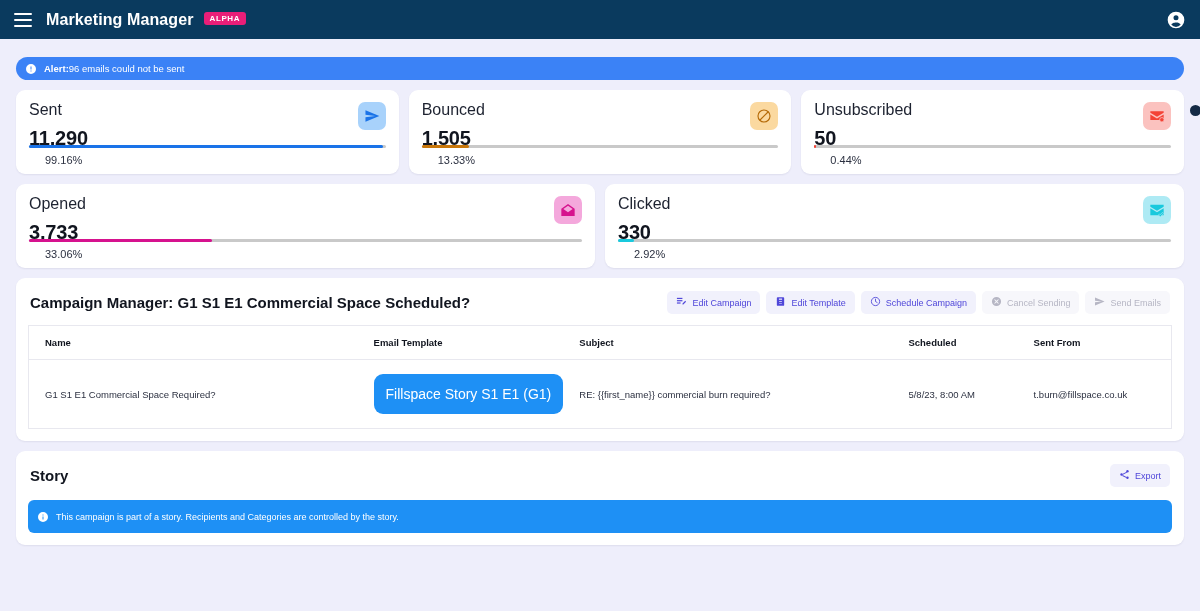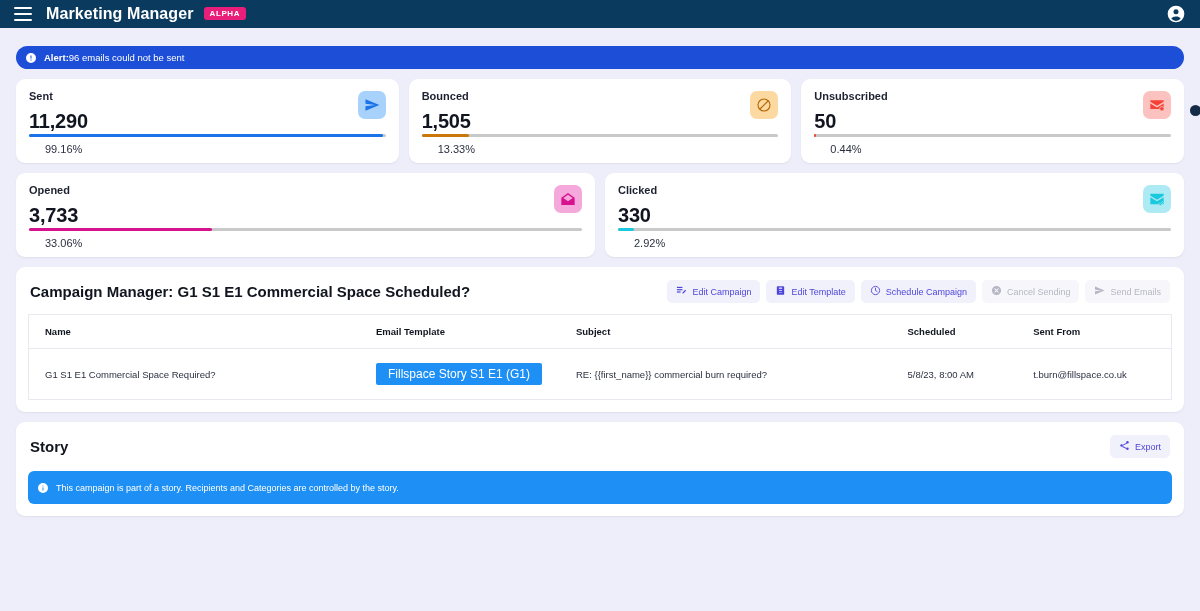--- a/index.html
+++ b/index.html
@@ -5,52 +5,52 @@
   * { box-sizing: border-box; margin: 0; padding: 0; }
   html, body {
     width: 1200px; height: 611px;
     font-family: "Liberation Sans", sans-serif;
     background: #eeeefb;
     overflow: hidden;
   }
 
   
   .appbar {
-    height: 28px; background: #0a3a5e;
+    height: 39px; background: #0a3a5e;
     display: flex; align-items: center; padding: 0 14px;
     position: relative;
   }
   .hamburger { width: 18px; height: 14px; display:flex; flex-direction:column; justify-content:space-between; cursor:pointer; margin-right: 14px; }
   .hamburger span { display:block; height:2px; background:#fff; border-radius:1px; }
   .app-title { color:#fff; font-size:16px; font-weight:700; letter-spacing:.1px; }
   .alpha-badge {
     background:#e91e78; color:#fff; font-size:8px; font-weight:700;
     padding:2px 6px; border-radius:3px; margin-left:10px; letter-spacing:.6px;
     position: relative; top: -1px;
   }
   .account { position:absolute; right:14px; top:50%; transform:translateY(-50%); width:20px; height:20px; cursor:pointer; }
 
   
   .page { padding: 0 16px; }
 
   .alert-bar {
-    margin-top: 18px; height: 23px; background:#1d4ed8; border-radius: 12px;
+    margin-top: 18px; height: 23px; background:#3b82f6; border-radius: 12px;
     display:flex; align-items:center; padding: 0 9px; color:#fff; font-size:9.5px;
   }
   .alert-bar .ico { width:12px; height:12px; margin-right:7px; flex:none; }
   .alert-bar b { font-weight:700; }
 
   
   .cards-row { display:flex; gap: 10px; margin-top: 10px; }
   .stat-card {
     flex:1; background:#fff; border-radius:9px; padding:11px 13px 9px 13px;
     box-shadow: 0 1px 2px rgba(20,20,60,.07);
     position:relative; height:84px;
   }
-  .stat-label { font-size:11px; color:#1d2230; font-weight:700; }
+  .stat-label { font-size:16px; color:#1d2230; font-weight:400; }
   .stat-value { font-size:20px; font-weight:700; color:#11151f; margin-top:8px; letter-spacing:-.2px;}
   .stat-icon {
     position:absolute; right:13px; top:12px; width:28px; height:28px;
     border-radius:7px; display:flex; align-items:center; justify-content:center;
   }
   .bar-track { position:absolute; left:13px; right:13px; bottom:26px; height:3px; background:#c9c9c9; border-radius:2px; }
   .bar-fill { height:3px; border-radius:2px; }
   .stat-pct { position:absolute; left:13px; bottom:8px; font-size:11px; color:#2b3040;padding-left:16px; }
 
   
@@ -72,22 +72,22 @@
   .btn svg { flex:none; }
 
   
   .tbl { width:100%; border-collapse:collapse; border:1px solid #e8e8ef; border-radius:6px; }
   .tbl th {
     text-align:left; font-size:9.5px; font-weight:700; color:#11151f;
     padding: 11px 0 11px 16px; border-bottom:1px solid #e8e8ef; background:#fff;
   }
   .tbl td { font-size:9.5px; color:#2b3040; padding: 14px 0 14px 16px; }
   .chip {
-    display:inline-block; background:#1e90f5; color:#fff; font-size:12px;
-    padding:4px 12px; border-radius:2px; white-space:nowrap;
+    display:inline-block; background:#1e90f5; color:#fff; font-size:14px;
+    padding:12px 12px; border-radius:9px; white-space:nowrap;
   }
 
   
   .info-bar {
     background:#1e90f5; border-radius:6px; height:33px;
     display:flex; align-items:center; padding:0 9px; color:#fff; font-size:9px;
     margin-top: 2px;
   }
   .info-bar .ico { width:12px; height:12px; margin-right:7px; flex:none; }
 

